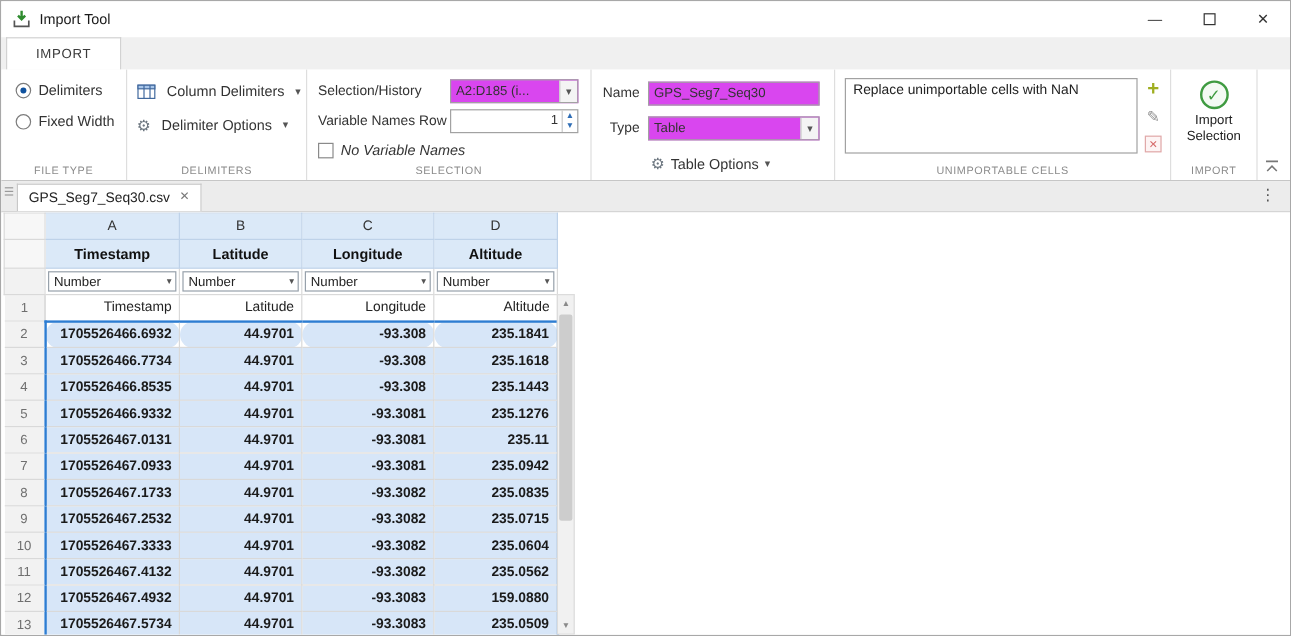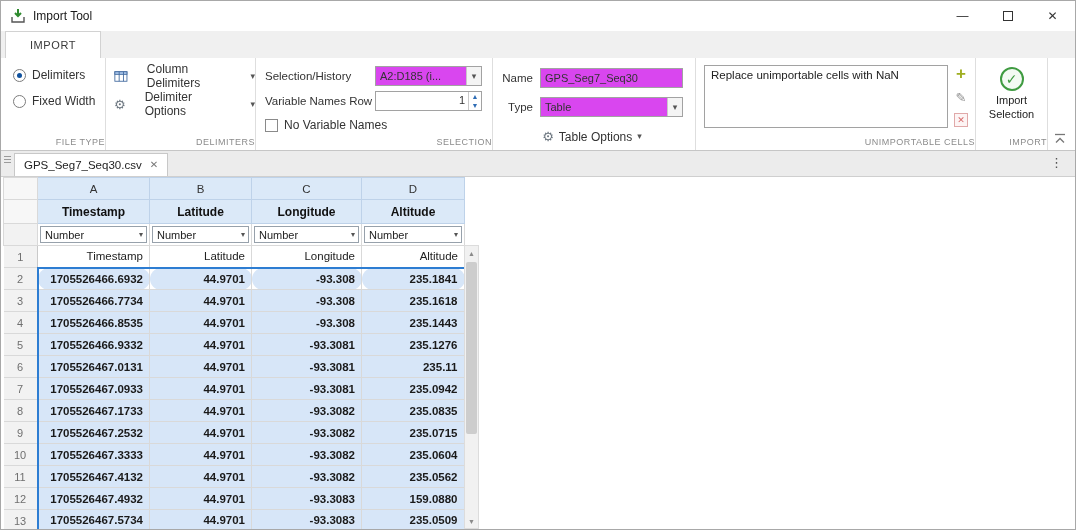--- a/index.html
+++ b/index.html
@@ -16,43 +16,43 @@
   .maxbox { width:10px; height:10px; border:1px solid #333; display:inline-block; }
 
   
   .tabrow { height:27px; background:#f0f0f0; display:flex; align-items:stretch; padding-left:4px; flex:none; }
   .ribbontab { width:96px; background:#fff; border:1px solid #d2d2d2; border-bottom:none; display:flex; align-items:center; justify-content:center; font-size:11px; letter-spacing:.6px; color:#3a3a3a; }
 
   
   .ribbon { height:93px; background:#fff; border-bottom:1px solid #c6c6c6; display:flex; position:relative; flex:none; }
   .section { display:flex; flex-direction:column; border-right:1px solid #dedede; }
   .sec-content { flex:1; }
-  .sec-label { height:15px; line-height:14px; font-size:9px; color:#8b8b8b; text-align:right; letter-spacing:.5px; }
+  .sec-label { height:15px; line-height:14px; font-size:9px; color:#8b8b8b; text-align:center; letter-spacing:.5px; }
 
   .sec-filetype { width:105px; }
   .radio-row { display:flex; align-items:center; gap:6px; margin:8px 0 0 12px; height:18px; }
   .radio { width:13px; height:13px; border:1px solid #7c7c7c; border-radius:50%; background:#fff; position:relative; flex:none; }
   .radio.on::after { content:""; position:absolute; left:3px; top:3px; width:5px; height:5px; border-radius:50%; background:#10529e; }
 
   .sec-delims { width:150px; }
-  .dd-row { display:flex; align-items:center; gap:19px; margin:8px 0 0 8px; height:20px; }
+  .dd-row { display:flex; align-items:center; gap:9px; margin:8px 0 0 8px; height:20px; }
   .arr { font-size:9px; color:#555; line-height:1; }
   .gear { font-size:13px; color:#6d7780; line-height:1; }
 
   .sec-selection { width:237px; }
   .sel-grid { display:grid; grid-template-columns:104px 1fr; gap:3px 6px; padding:7px 10px 0 9px; align-items:center; }
   .fld-label { font-size:11.5px; color:#333; white-space:nowrap; }
   .combo { height:20px; border:1px solid #a2a2a2; background:#d946ef; display:flex; align-items:center; overflow:hidden; }
   .combo-text { flex:1; padding:0 4px; font-size:11px; white-space:nowrap; overflow:hidden; }
   .combo-btn { width:15px; height:100%; border-left:1px solid #c9c9c9; background:#f4f4f4; display:flex; align-items:center; justify-content:center; flex:none; }
   .spinfield { height:20px; border:1px solid #a2a2a2; background:#fff; display:flex; align-items:stretch; }
   .spin-text { flex:1; text-align:right; padding:2px 3px 0 0; font-size:11px; }
   .spin-btns { width:13px; border-left:1px solid #c9c9c9; display:flex; flex-direction:column; flex:none; }
   .spin-btns span { flex:1; display:flex; align-items:center; justify-content:center; font-size:7px; color:#2f6db5; }
-  .check-row { grid-column:1 / span 2; display:flex; align-items:center; gap:6px; height:18px; }
+  .check-row { grid-column:1 / span 2; display:flex; align-items:center; gap:6px; height:18px;font-style:italic; }
   .checkbox { width:13px; height:13px; border:1px solid #8a8a8a; background:#fff; flex:none; }
 
   .sec-impvar { width:203px; }
   .iv-grid { display:grid; grid-template-columns:32px 1fr; gap:3px 7px; padding:7px 12px 0 8px; align-items:center; }
   .iv-grid .fld-label { text-align:right; }
   .tblopt-row { grid-column:1 / span 2; display:flex; align-items:center; justify-content:center; gap:5px; height:20px; }
 
   .sec-unimp { width:280px; }
   .unimp-wrap { display:flex; padding:7px 5px 0 8px; gap:4px; }
   .unimp-box { flex:1; height:63px; border:1px solid #a2a2a2; background:#fff; padding:3px 6px; font-size:11.5px; color:#222; }

